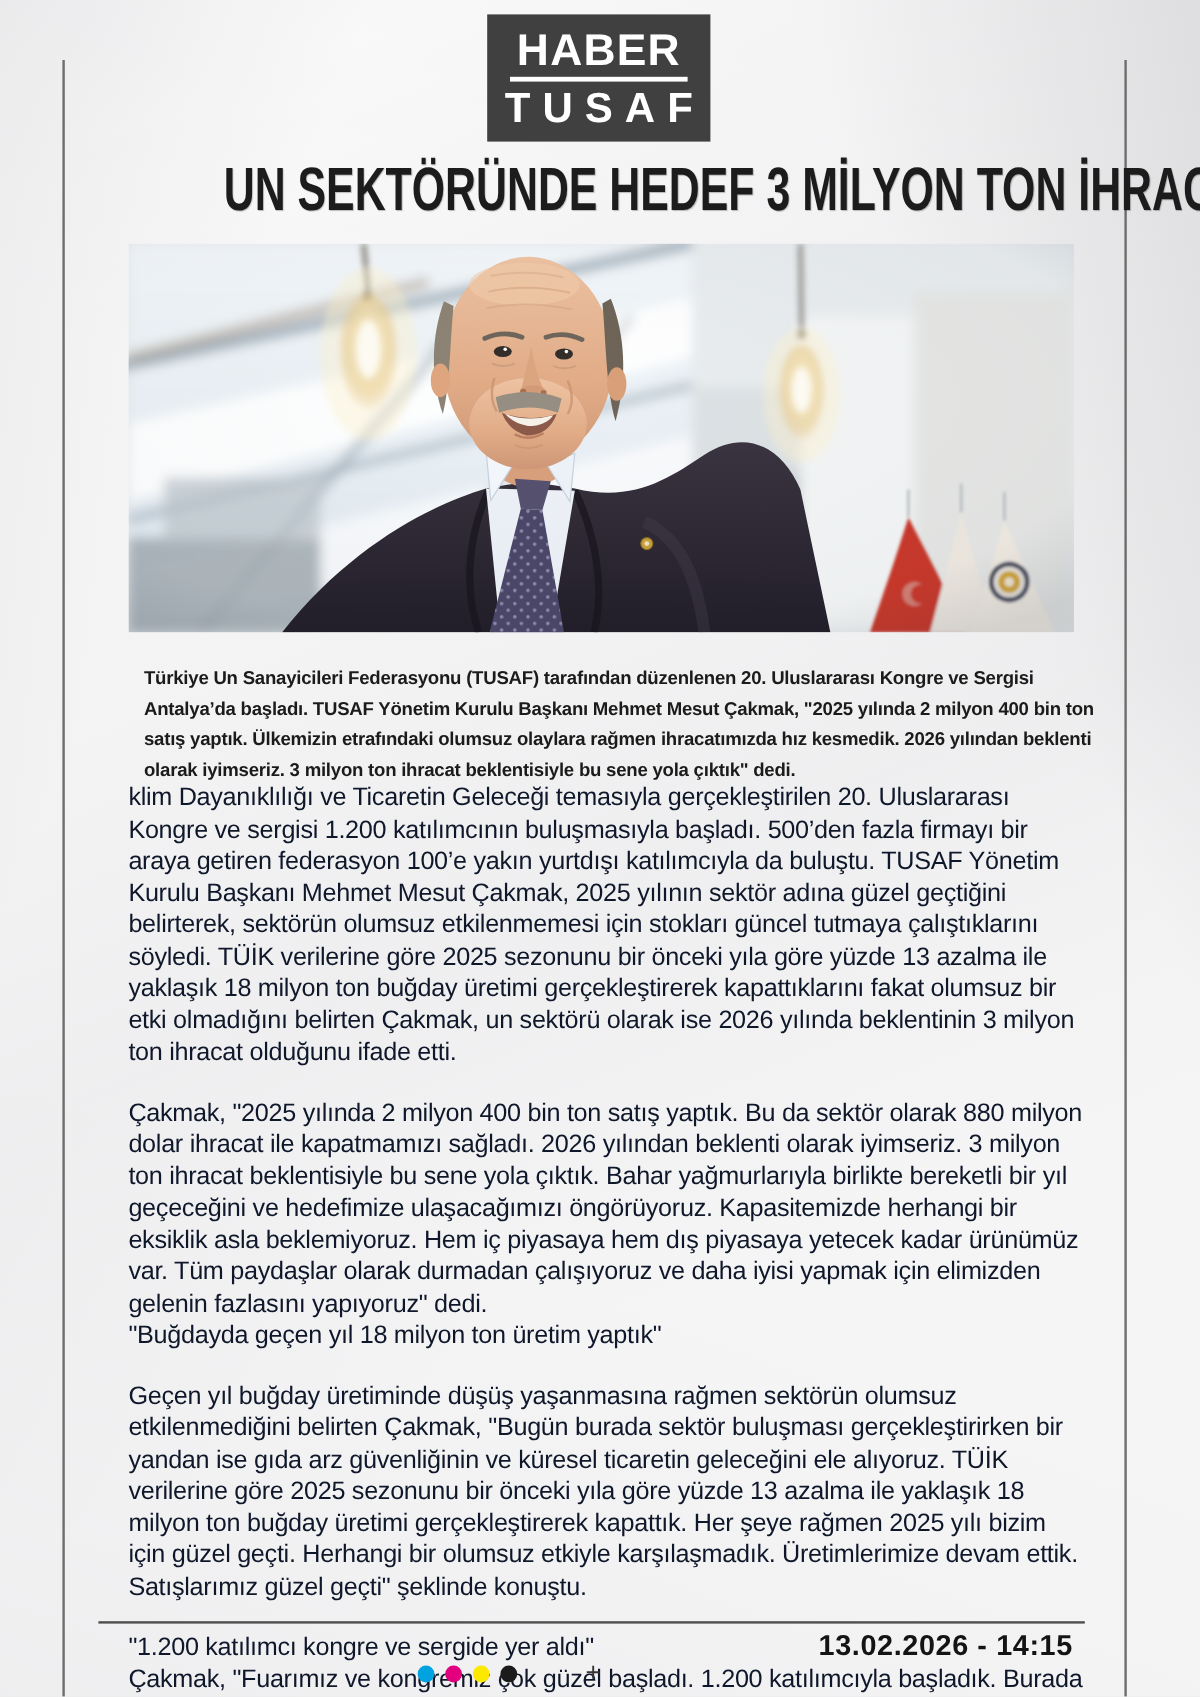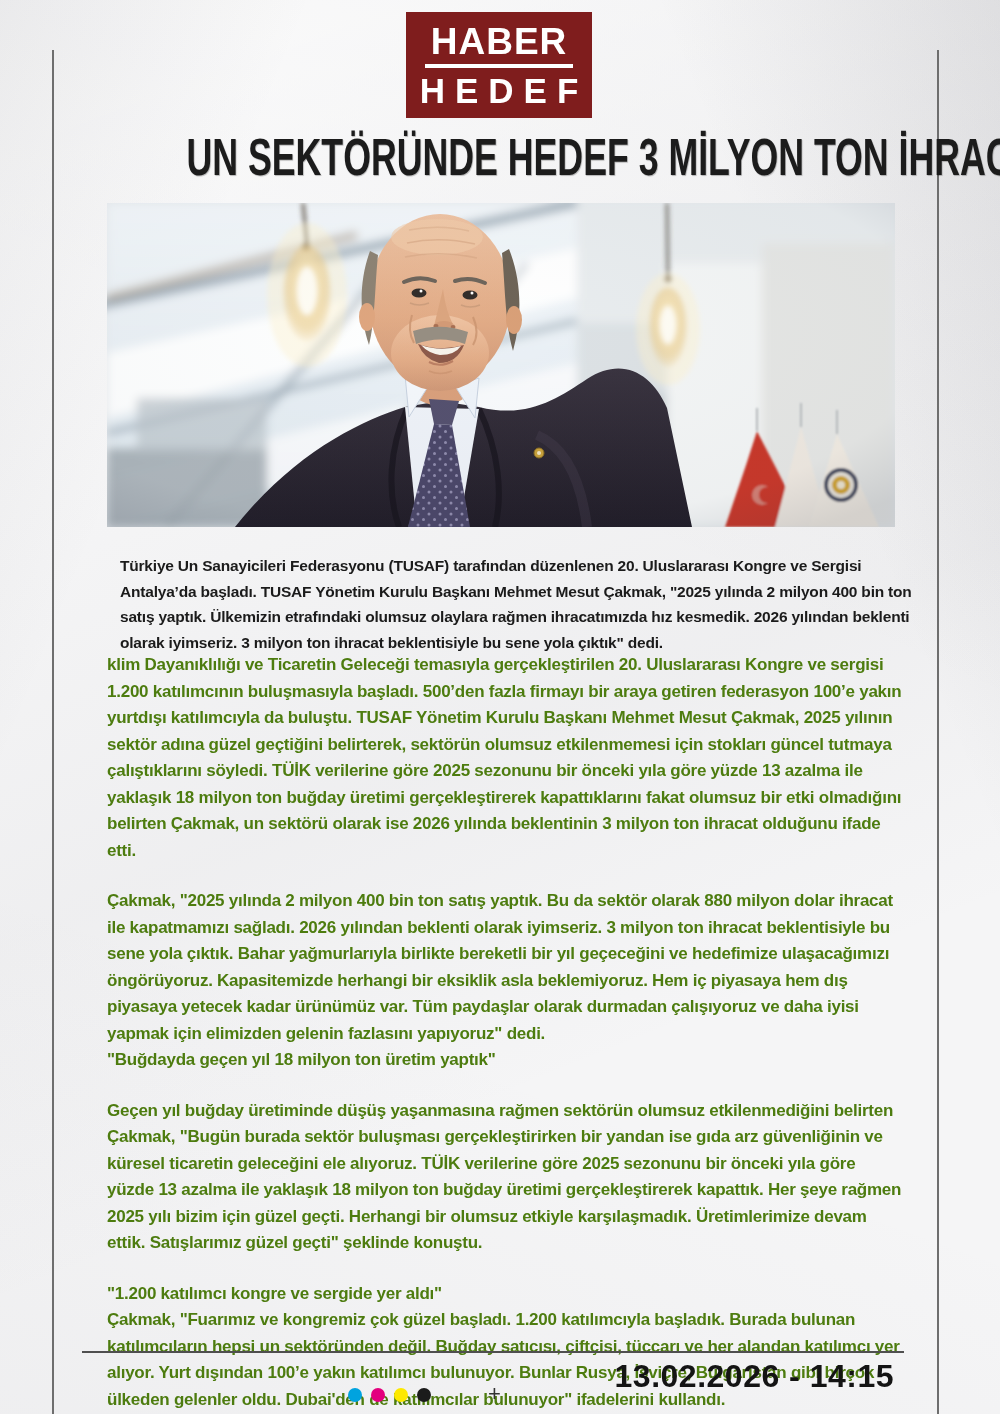--- a/index.html
+++ b/index.html
@@ -41,41 +41,41 @@
   .photo{left:107px;top:203px;width:788px;height:324px;overflow:hidden;}
   .photo svg{display:block;width:100%;height:100%;}
 
   .lead{
     left:107px;top:540px;width:800px;margin:13px;
     font-size:15.5px;font-weight:bold;color:#1b1b1b;
     line-height:25.5px;letter-spacing:-0.2px;
   }
   .body{left:107px;top:652px;width:796px;}
   .body p{
-    margin:0 0 24px 0;font-size:17px;color:#4d7c0f;
-    line-height:26.5px;letter-spacing:-0.25px;white-space:pre-line;font-weight:bold;
+    margin:0 0 24px 0;font-size:21px;color:#0f172a;
+    line-height:26.5px;letter-spacing:-0.25px;white-space:pre-line;
   }
 
   .footer-rule{left:82px;top:1351px;width:822px;height:2px;background:#4f4f4f;}
-  .datetime{right:106px;top:1358px;font-size:32px;font-weight:bold;color:#141414;letter-spacing:.5px;}
+  .datetime{right:106px;top:1358px;font-size:24px;font-weight:bold;color:#141414;letter-spacing:.5px;}
   .print-marks{left:348px;top:1388px;display:flex;gap:9px;}
   .dot{width:14px;height:14px;border-radius:50%;display:inline-block;}
   .plus{left:488px;top:1381px;font-size:22px;color:#333;}
 </style>
 </head>
 <body>
 
 <div class="sheet">
   <div class="rule rule-left"></div>
   <div class="rule rule-right"></div>
 
-  <header class="abs logo" style="background-color: #7f1d1d; justify-content: center;">
+  <header class="abs logo" style="background-color: #404040; justify-content: center;">
     <div class="logo-top">HABER</div>
     <div class="logo-divider"></div>
-    <div class="logo-bottom">HEDEF</div>
+    <div class="logo-bottom">TUSAF</div>
   </header>
 
   <h1 class="abs headline"><span class="headline-inner">UN SEKTÖRÜNDE HEDEF 3 MİLYON TON İHRACAT</span></h1>
 
   <div class="abs photo">
     <svg viewBox="0 0 788 324" preserveAspectRatio="none">
       <defs>
         <filter id="f4" x="-20%" y="-20%" width="140%" height="140%">
             <feGaussianBlur stdDeviation="5"></feGaussianBlur>
           </filter>

